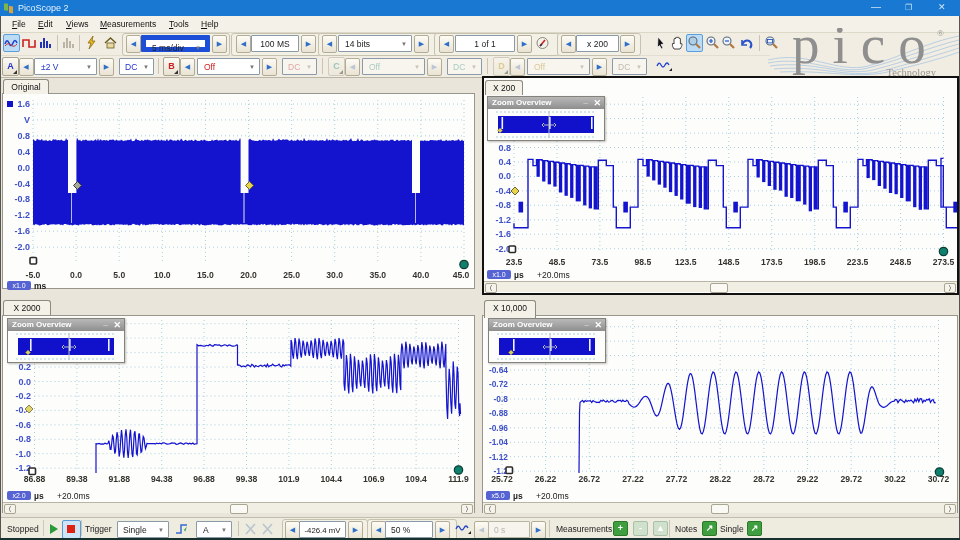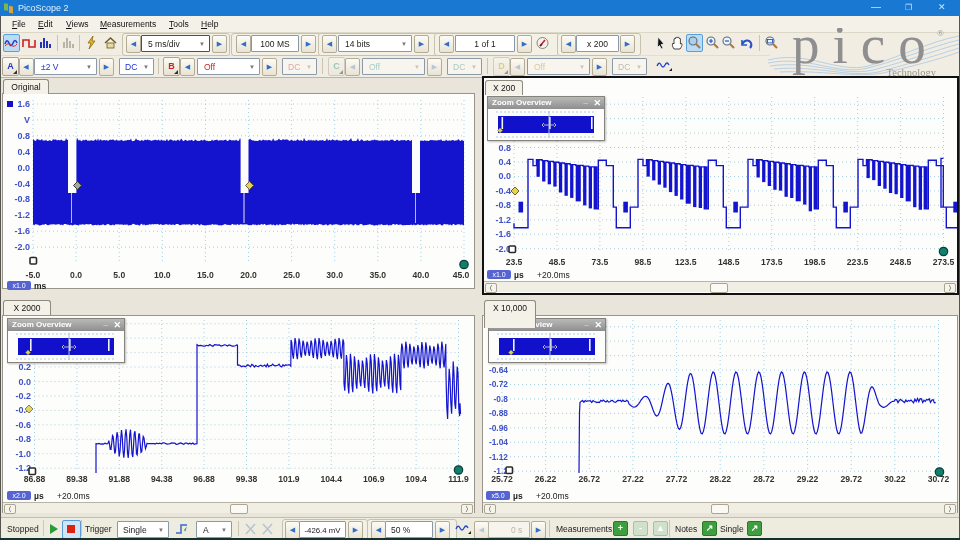--- a/index.html
+++ b/index.html
@@ -56,21 +56,21 @@
 <div style="position:absolute;left:78.5px;top:35px;width:1px;height:16px;background:#c9c4b4"></div>
 <div style="position:absolute;left:82.5px;top:34px;width:17px;height:18px;background:transparent;border:1px solid transparent;border-radius:2px;box-sizing:border-box"><svg width="15" height="16" viewBox="0 0 15 16">
       <path d="M9 1 L4 8 L7 8 L5 14 L11 6 L8 6 Z" fill="#e8b820" stroke="#8a6a10" stroke-width="0.8"></path>
     </svg></div>
 <div style="position:absolute;left:102px;top:34px;width:17px;height:18px;background:transparent;border:1px solid transparent;border-radius:2px;box-sizing:border-box"><svg width="15" height="16" viewBox="0 0 15 16">
       <path d="M2 8 L7.5 3 L13 8" fill="none" stroke="#6a5a20" stroke-width="1.4"></path>
       <rect x="4" y="8" width="7" height="5" fill="#e8d9a0" stroke="#6a5a20" stroke-width="0.8"></rect>
     </svg></div>
 <div style="position:absolute;left:122px;top:32.5px;width:106px;height:21px;border:1px solid #c7c2b0;border-radius:3px;background:#f3f0e6"></div>
 <div style="position:absolute;left:126px;top:34.5px;width:13px;height:16px;background:linear-gradient(#fdfbf5,#e9e3d3);border:1px solid #b2ab96;border-radius:2px;color:#2f6fc8;font-size:7px;text-align:center;line-height:16px">◀</div>
-<div style="position:absolute;left:141px;top:34.5px;width:69px;height:17px;background:#fff;border:1px solid #1d4ed8;border-radius:1px;font-size:8.5px;color:#222;line-height:17px;padding-left:6px;box-sizing:border-box">5 ms/div<span style="position:absolute;right:4px;top:0;color:#777;font-size:6px">▼</span></div>
+<div style="position:absolute;left:141px;top:34.5px;width:69px;height:17px;background:#fff;border:5px solid #1d4ed8;border-radius:1px;font-size:8.5px;color:#222;line-height:17px;padding-left:6px;box-sizing:border-box">5 ms/div<span style="position:absolute;right:4px;top:0;color:#777;font-size:6px">▼</span></div>
 <div style="position:absolute;left:212px;top:34.5px;width:13px;height:16px;background:linear-gradient(#fdfbf5,#e9e3d3);border:1px solid #b2ab96;border-radius:2px;color:#2f6fc8;font-size:7px;text-align:center;line-height:16px">▶</div>
 <div style="position:absolute;left:231px;top:32.5px;width:88px;height:21px;border:1px solid #c7c2b0;border-radius:3px;background:#f3f0e6"></div>
 <div style="position:absolute;left:236px;top:34.5px;width:13px;height:16px;background:linear-gradient(#fdfbf5,#e9e3d3);border:1px solid #b2ab96;border-radius:2px;color:#2f6fc8;font-size:7px;text-align:center;line-height:16px">◀</div>
 <div style="position:absolute;left:251px;top:34.5px;width:48px;height:17px;background:#fff;border:1px solid #8b9aa8;border-radius:1px;font-size:8.5px;color:#222;line-height:17px;text-align:center;padding-left:0px;box-sizing:border-box">100 MS</div>
 <div style="position:absolute;left:301px;top:34.5px;width:13px;height:16px;background:linear-gradient(#fdfbf5,#e9e3d3);border:1px solid #b2ab96;border-radius:2px;color:#2f6fc8;font-size:7px;text-align:center;line-height:16px">▶</div>
 <div style="position:absolute;left:318px;top:32.5px;width:132px;height:21px;border:1px solid #c7c2b0;border-radius:3px;background:#f3f0e6"></div>
 <div style="position:absolute;left:322px;top:34.5px;width:13px;height:16px;background:linear-gradient(#fdfbf5,#e9e3d3);border:1px solid #b2ab96;border-radius:2px;color:#2f6fc8;font-size:7px;text-align:center;line-height:16px">◀</div>
 <div style="position:absolute;left:338px;top:34.5px;width:74px;height:17px;background:#fff;border:1px solid #8b9aa8;border-radius:1px;font-size:8.5px;color:#222;line-height:17px;padding-left:6px;box-sizing:border-box">14 bits<span style="position:absolute;right:4px;top:0;color:#777;font-size:6px">▼</span></div>
 <div style="position:absolute;left:414px;top:34.5px;width:13px;height:16px;background:linear-gradient(#fdfbf5,#e9e3d3);border:1px solid #b2ab96;border-radius:2px;color:#2f6fc8;font-size:7px;text-align:center;line-height:16px">▶</div>
 <div style="position:absolute;left:434px;top:32.5px;width:124px;height:21px;border:1px solid #c7c2b0;border-radius:3px;background:#f3f0e6"></div>
@@ -493,21 +493,21 @@
           <path d="M56 14 l-2 2 l2 2 M66 14 l2 2 l-2 2"></path>
         </g>
       </svg>
     </div>
 <div style="position:absolute;left:0px;top:186px;width:474px;height:10px;background:#f1eee4;border-top:1px solid #b9b5a6">
 <div style="position:absolute;left:1px;top:1px;width:10px;height:8px;background:#f6f3ea;border:1px solid #a9a593;border-radius:2px;font-size:7px;line-height:7px;text-align:center;color:#444">〈</div>
 <div style="position:absolute;right:1px;top:1px;width:10px;height:8px;background:#f6f3ea;border:1px solid #a9a593;border-radius:2px;font-size:7px;line-height:7px;text-align:center;color:#444">〉</div>
 <div style="position:absolute;left:228px;top:1px;width:16px;height:8px;background:#fbf9f3;border:1px solid #a9a593;border-radius:2px"></div>
     </div>
 </div>
-<div style="position:absolute;left:484px;top:300px;width:52px;height:28px;background:#f4f1e8;border:1px solid #8d8b80;border-bottom:none;border-radius:3px 3px 0 0;font-size:8.5px;color:#111;text-align:center;line-height:15px;box-sizing:border-box">X 10,000</div>
+<div style="position:absolute;left:484px;top:300px;width:52px;height:18px;background:#f4f1e8;border:1px solid #8d8b80;border-bottom:none;border-radius:3px 3px 0 0;font-size:8.5px;color:#111;text-align:center;line-height:15px;box-sizing:border-box">X 10,000</div>
 
 <div style="position:absolute;left:0px;top:517px;width:960px;height:23px;background:#eeebdf;border-top:1px solid #c2beae;box-sizing:border-box"></div>
 <span style="position:absolute;left:7px;top:524px;font-size:8.5px;color:#222">Stopped</span>
 <div style="position:absolute;left:43px;top:520px;width:1px;height:16px;background:#cdc9ba"></div>
 <div style="position:absolute;left:81px;top:520px;width:1px;height:16px;background:#cdc9ba"></div>
 <svg width="12" height="12" style="position:absolute;left:48px;top:523px">
     <path d="M2 1 L10 6 L2 11 Z" fill="#2a9a3a"></path>
   </svg>
 <div style="position:absolute;left:62px;top:520px;width:17px;height:17px;background:#cfe5f7;border:1px solid #5b9bd5;border-radius:2px">
     <div style="position:absolute;left:3.5px;top:3.5px;width:8px;height:8px;background:#dd2211"></div>
@@ -532,21 +532,21 @@
 <div style="position:absolute;left:348px;top:521px;width:13px;height:16px;background:linear-gradient(#fdfbf5,#e9e3d3);border:1px solid #b2ab96;border-radius:2px;color:#2f6fc8;font-size:7px;text-align:center;line-height:16px">▶</div>
 <div style="position:absolute;left:367px;top:519px;width:88px;height:20px;border:1px solid #c7c2b0;border-radius:3px;background:#f3f0e6"></div>
 <div style="position:absolute;left:371px;top:521px;width:13px;height:16px;background:linear-gradient(#fdfbf5,#e9e3d3);border:1px solid #b2ab96;border-radius:2px;color:#2f6fc8;font-size:7px;text-align:center;line-height:16px">◀</div>
 <div style="position:absolute;left:385px;top:521px;width:48px;height:17px;background:#fff;border:1px solid #8b9aa8;border-radius:1px;font-size:8.5px;color:#222;line-height:17px;text-align:left;padding-left:5px;box-sizing:border-box">50 %</div>
 <div style="position:absolute;left:435px;top:521px;width:13px;height:16px;background:linear-gradient(#fdfbf5,#e9e3d3);border:1px solid #b2ab96;border-radius:2px;color:#2f6fc8;font-size:7px;text-align:center;line-height:16px">▶</div>
 <div style="position:absolute;left:455px;top:521px;width:18px;height:17px"><svg width="16" height="15" viewBox="0 0 16 15">
       <path d="M1 8 Q3 3 5 7 Q7 11 9 7 Q11 3 13 7" fill="none" stroke="#2244cc" stroke-width="1.3"></path>
       <path d="M13 13 l4 0 l0 -4 z" fill="#222"></path>
     </svg></div>
 <div style="position:absolute;left:474px;top:521px;width:13px;height:16px;background:linear-gradient(#fdfbf5,#e9e3d3);border:1px solid #b2ab96;border-radius:2px;color:#b9c6d4;font-size:7px;text-align:center;line-height:16px">◀</div>
-<div style="position:absolute;left:488px;top:521px;width:42px;height:17px;background:#f6f4ed;border:1px solid #b8b4a6;border-radius:1px;font-size:8.5px;color:#b9b5a8;line-height:17px;padding-left:22px;box-sizing:border-box">0 s</div>
+<div style="position:absolute;left:488px;top:521px;width:42px;height:17px;background:#f6f4ed;border:1px solid #b8b4a6;border-radius:1px;font-size:8.5px;color:#b9b5a8;line-height:17px;padding-left:5px;box-sizing:border-box">0 s</div>
 <div style="position:absolute;left:531px;top:521px;width:13px;height:16px;background:linear-gradient(#fdfbf5,#e9e3d3);border:1px solid #b2ab96;border-radius:2px;color:#2f6fc8;font-size:7px;text-align:center;line-height:16px">▶</div>
 <div style="position:absolute;left:549px;top:520px;width:1px;height:17px;background:#c9c4b4"></div>
 <span style="position:absolute;left:556px;top:524px;font-size:8.5px;color:#222">Measurements</span>
 <div style="position:absolute;left:613px;top:521px;width:13px;height:13px;background:#3f9e3f;border:1px solid #2a7a2a;border-radius:2px;color:#fff;font-size:9px;font-weight:bold;text-align:center;line-height:12px">+</div>
 <div style="position:absolute;left:633px;top:521px;width:13px;height:13px;background:#cfe0cb;border:1px solid #aabfa8;border-radius:2px;color:#fff;font-size:9px;font-weight:bold;text-align:center;line-height:12px">-</div>
 <div style="position:absolute;left:653px;top:521px;width:13px;height:13px;background:#cfe0cb;border:1px solid #aabfa8;border-radius:2px;color:#fff;font-size:9px;font-weight:bold;text-align:center;line-height:12px">▲</div>
 <div style="position:absolute;left:669px;top:520px;width:1px;height:17px;background:#c9c4b4"></div>
 <span style="position:absolute;left:675px;top:524px;font-size:8.5px;color:#222">Notes</span>
 <div style="position:absolute;left:702px;top:521px;width:13px;height:13px;background:#3f9e3f;border:1px solid #2a7a2a;border-radius:2px;color:#fff;font-size:9px;font-weight:bold;text-align:center;line-height:12px">↗</div>
 <span style="position:absolute;left:720px;top:524px;font-size:8.5px;color:#222">Single</span>

